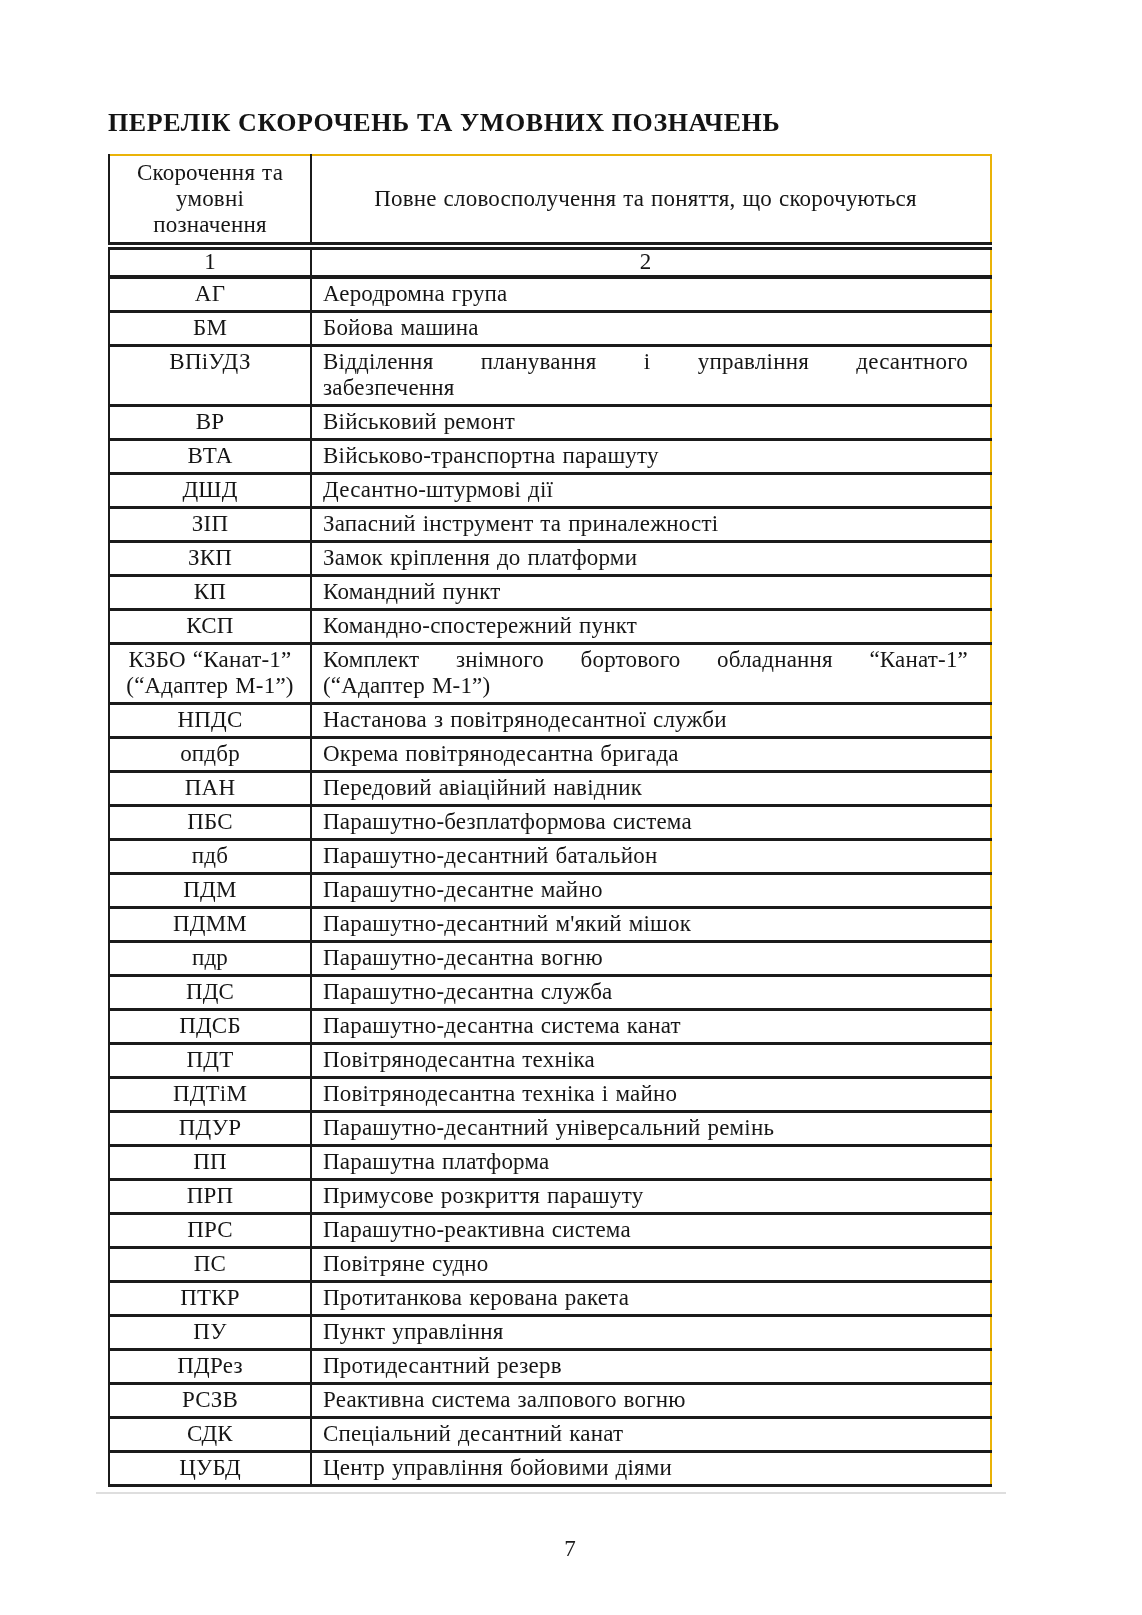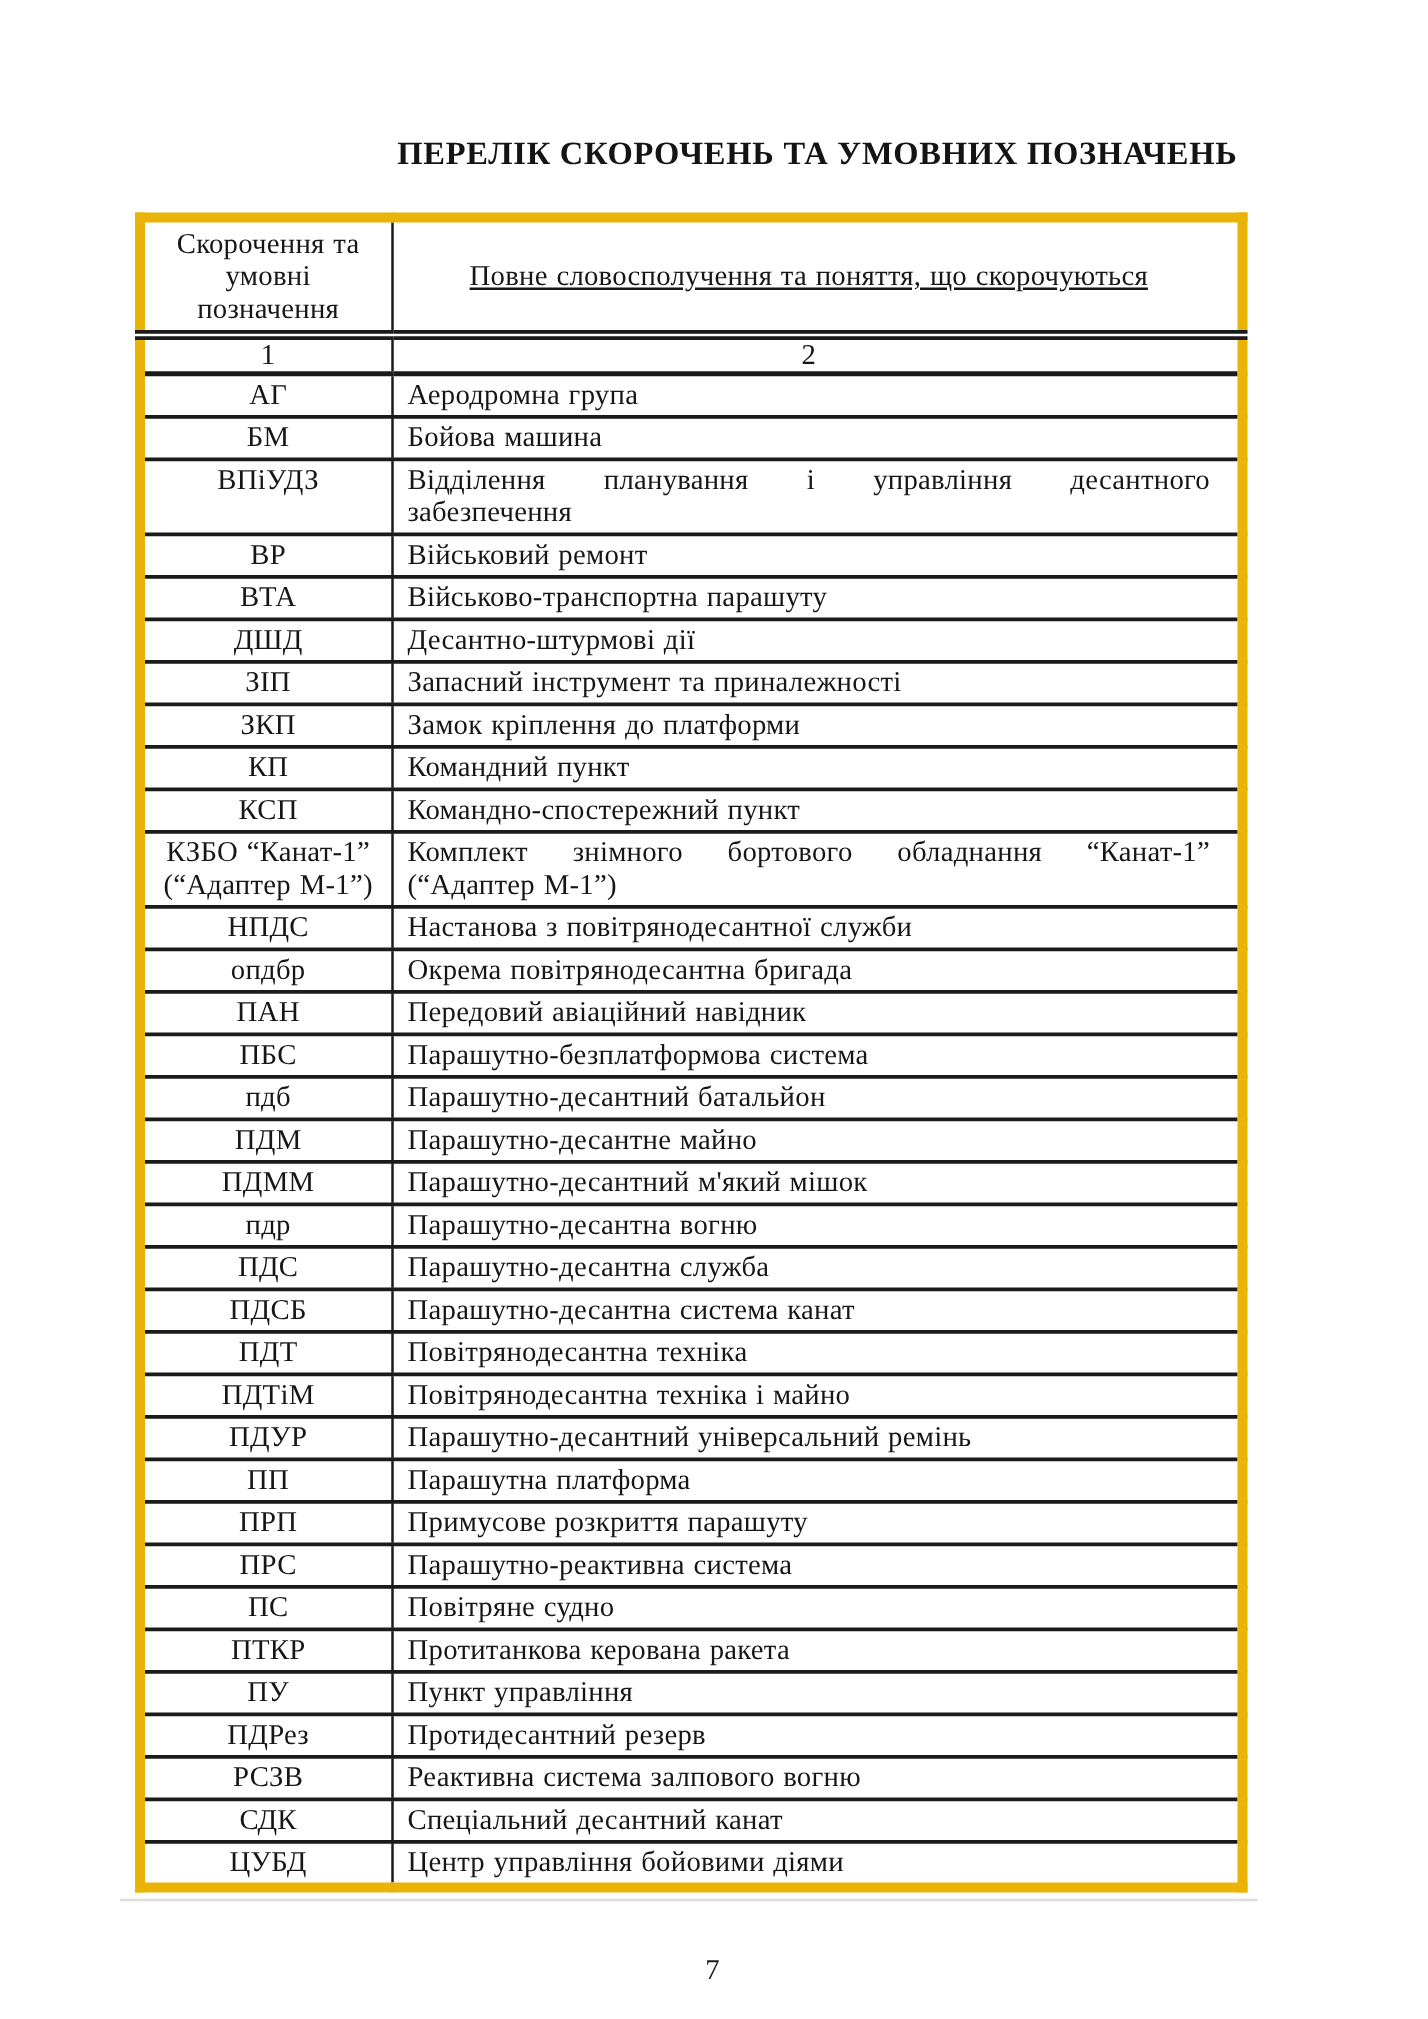--- a/index.html
+++ b/index.html
@@ -18,30 +18,30 @@
   .page {
     width: 882px;
     margin-left: 108px;
   }
   .page-title {
     margin: 0;
     padding-top: 108px;
     font-size: 26px;
     line-height: 30px;
     font-weight: bold;
-    text-align: right;
+    text-align: left;
     letter-spacing: 0.6px;
     color: #141414;
   }
   table.abbr-table {
-    margin-top: 32px;
+    margin-top: 16px;
     width: 882px;
     border-collapse: collapse;
     table-layout: fixed;
-    border: 8px solid #eab308;
+    border: 2px solid #eab308;
   }
   col.c1 { width: 202px; }
   col.c2 { width: 680px; }
   td, th {
     font-size: 23px;
     line-height: 26px;
     font-weight: normal;
     vertical-align: top;
     padding: 2px 4px 3px 4px;
     letter-spacing: 0.2px;
@@ -53,21 +53,21 @@
     text-align: left;
     padding-left: 11px;
     padding-right: 22px;
   }
   tr.head-row th {
     border-bottom: 8px double #1b1b1b;
     vertical-align: middle;
     padding-top: 4px;
     padding-bottom: 4px;
   }
-  tr.head-row th.col2 { text-align: center; text-decoration: underline; }
+  tr.head-row th.col2 { text-align: center; }
   tr.num-row td {
     line-height: 22px;
     padding-top: 1px;
     padding-bottom: 2px;
     text-align: center;
     border-bottom: 4px solid #1b1b1b;
   }
   tbody tr { border-bottom: 3px solid #1b1b1b; }
   .jline {
     text-align: justify;

